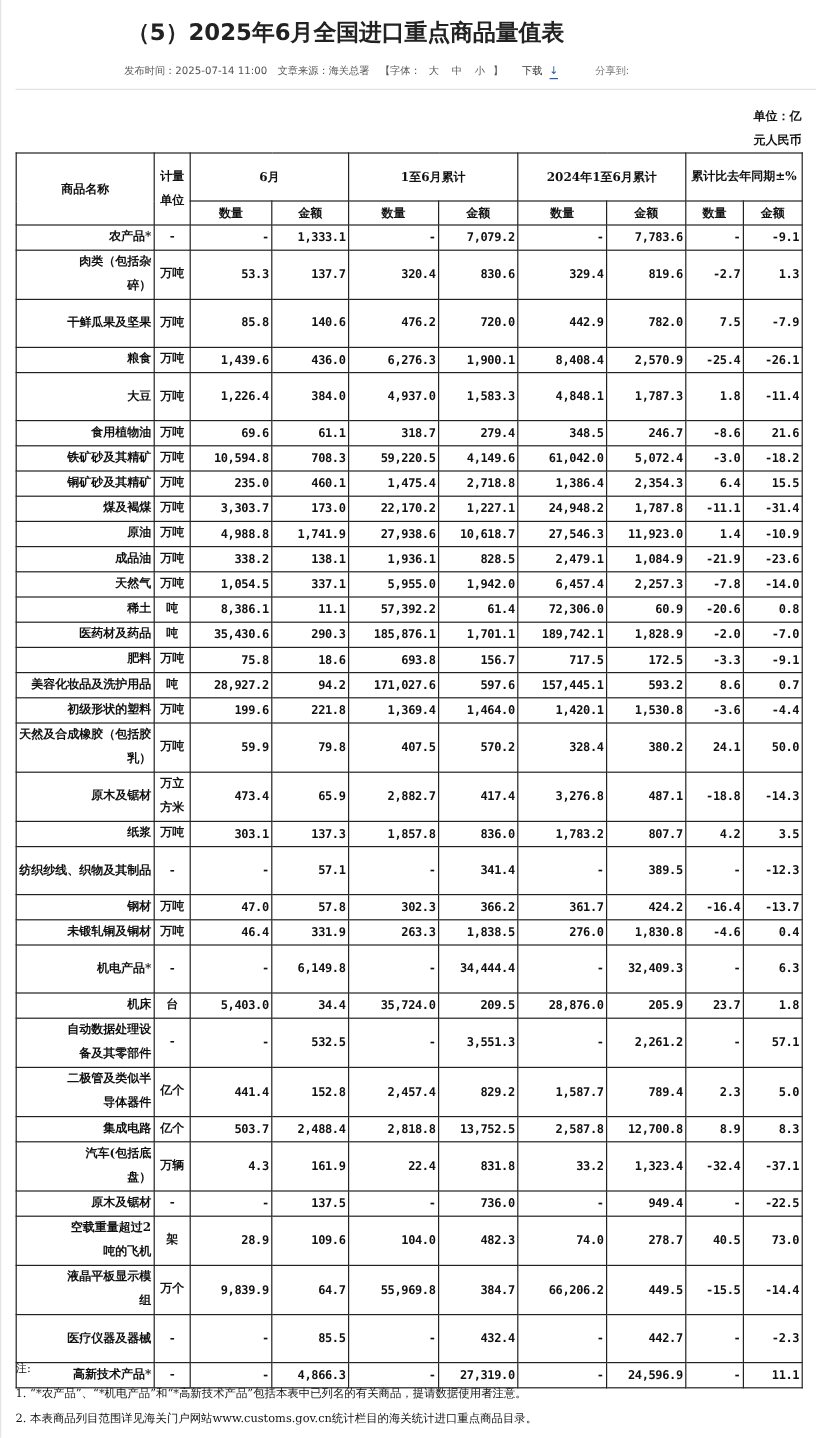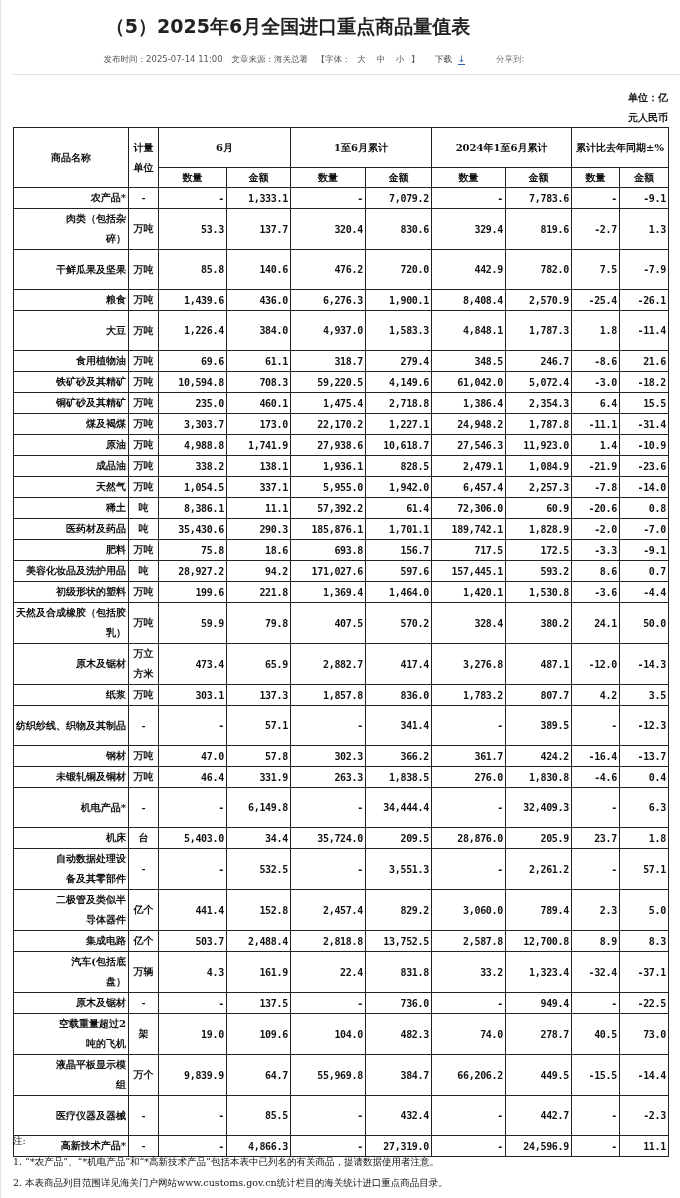--- a/index.html
+++ b/index.html
@@ -313,21 +313,21 @@
       </tr>
       <tr class="h40">
         <td class="name">原木及锯材</td>
         <td class="unit" style="padding: 0px 1px;">万立方米</td>
         <td class="num">473.4</td>
         <td class="num">65.9</td>
         <td class="num">2,882.7</td>
         <td class="num">417.4</td>
         <td class="num">3,276.8</td>
         <td class="num">487.1</td>
-        <td class="num">-12.0</td>
+        <td class="num">-18.8</td>
         <td class="num">-14.3</td>
       </tr>
       <tr class="h20">
         <td class="name">纸浆</td>
         <td class="unit">万吨</td>
         <td class="num">303.1</td>
         <td class="num">137.3</td>
         <td class="num">1,857.8</td>
         <td class="num">836.0</td>
         <td class="num">1,783.2</td>
@@ -407,21 +407,21 @@
         <td class="num">-</td>
         <td class="num">57.1</td>
       </tr>
       <tr class="h40">
         <td class="name sub">二极管及类似半导体器件</td>
         <td class="unit">亿个</td>
         <td class="num">441.4</td>
         <td class="num">152.8</td>
         <td class="num">2,457.4</td>
         <td class="num">829.2</td>
-        <td class="num">3,060.0</td>
+        <td class="num">1,587.7</td>
         <td class="num">789.4</td>
         <td class="num">2.3</td>
         <td class="num">5.0</td>
       </tr>
       <tr class="h20">
         <td class="name sub">集成电路</td>
         <td class="unit">亿个</td>
         <td class="num">503.7</td>
         <td class="num">2,488.4</td>
         <td class="num">2,818.8</td>
@@ -451,21 +451,21 @@
         <td class="num">-</td>
         <td class="num">736.0</td>
         <td class="num">-</td>
         <td class="num">949.4</td>
         <td class="num">-</td>
         <td class="num">-22.5</td>
       </tr>
       <tr class="h40">
         <td class="name sub">空载重量超过2吨的飞机</td>
         <td class="unit">架</td>
-        <td class="num">19.0</td>
+        <td class="num">28.9</td>
         <td class="num">109.6</td>
         <td class="num">104.0</td>
         <td class="num">482.3</td>
         <td class="num">74.0</td>
         <td class="num">278.7</td>
         <td class="num">40.5</td>
         <td class="num">73.0</td>
       </tr>
       <tr class="h40">
         <td class="name sub">液晶平板显示模组</td>

